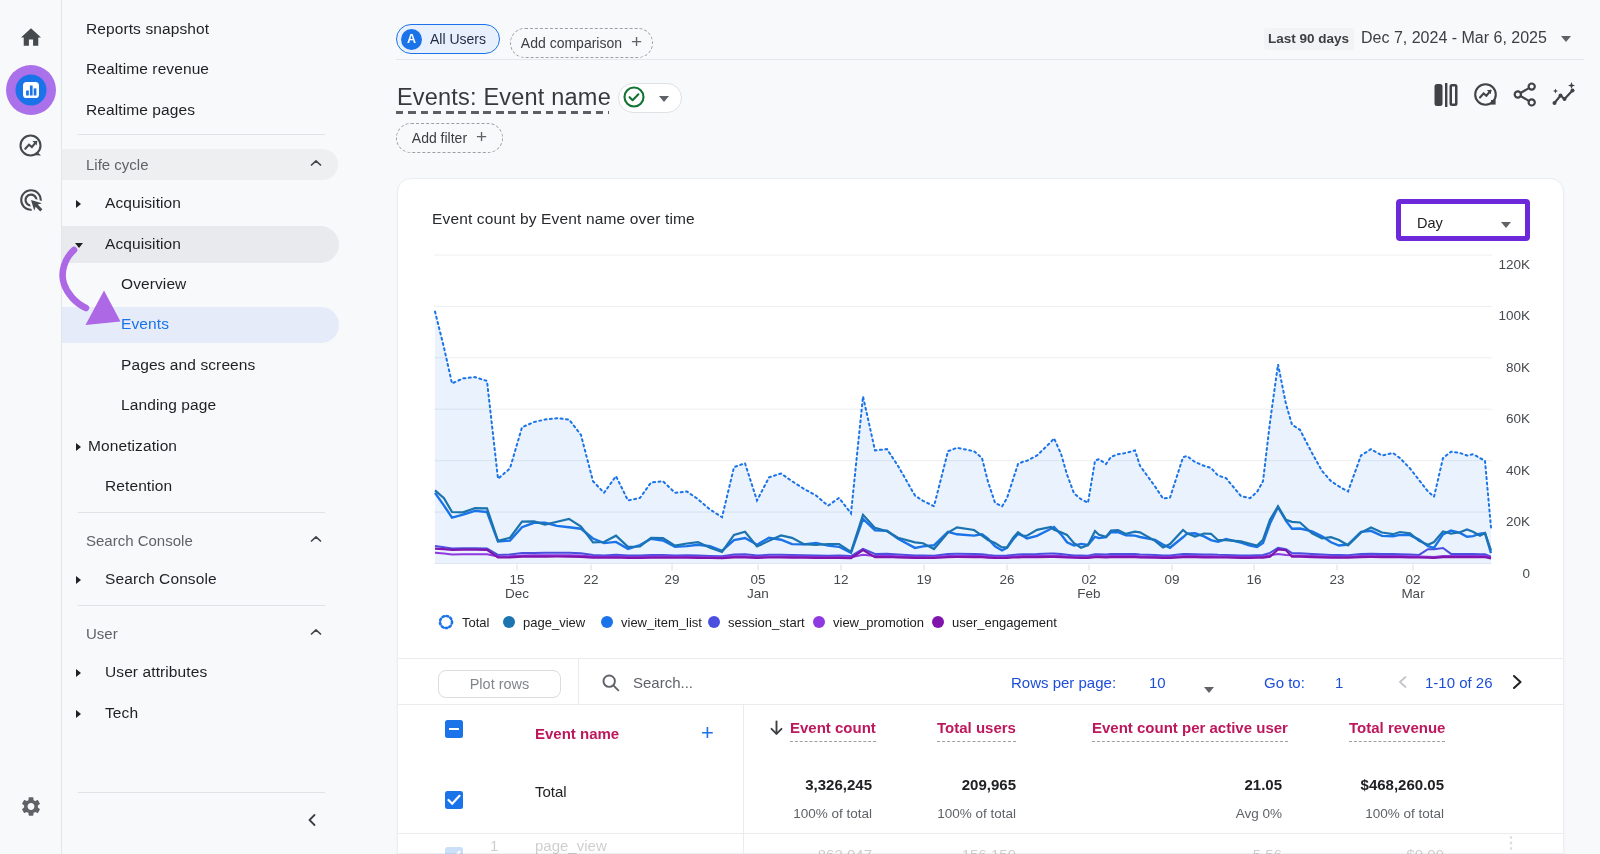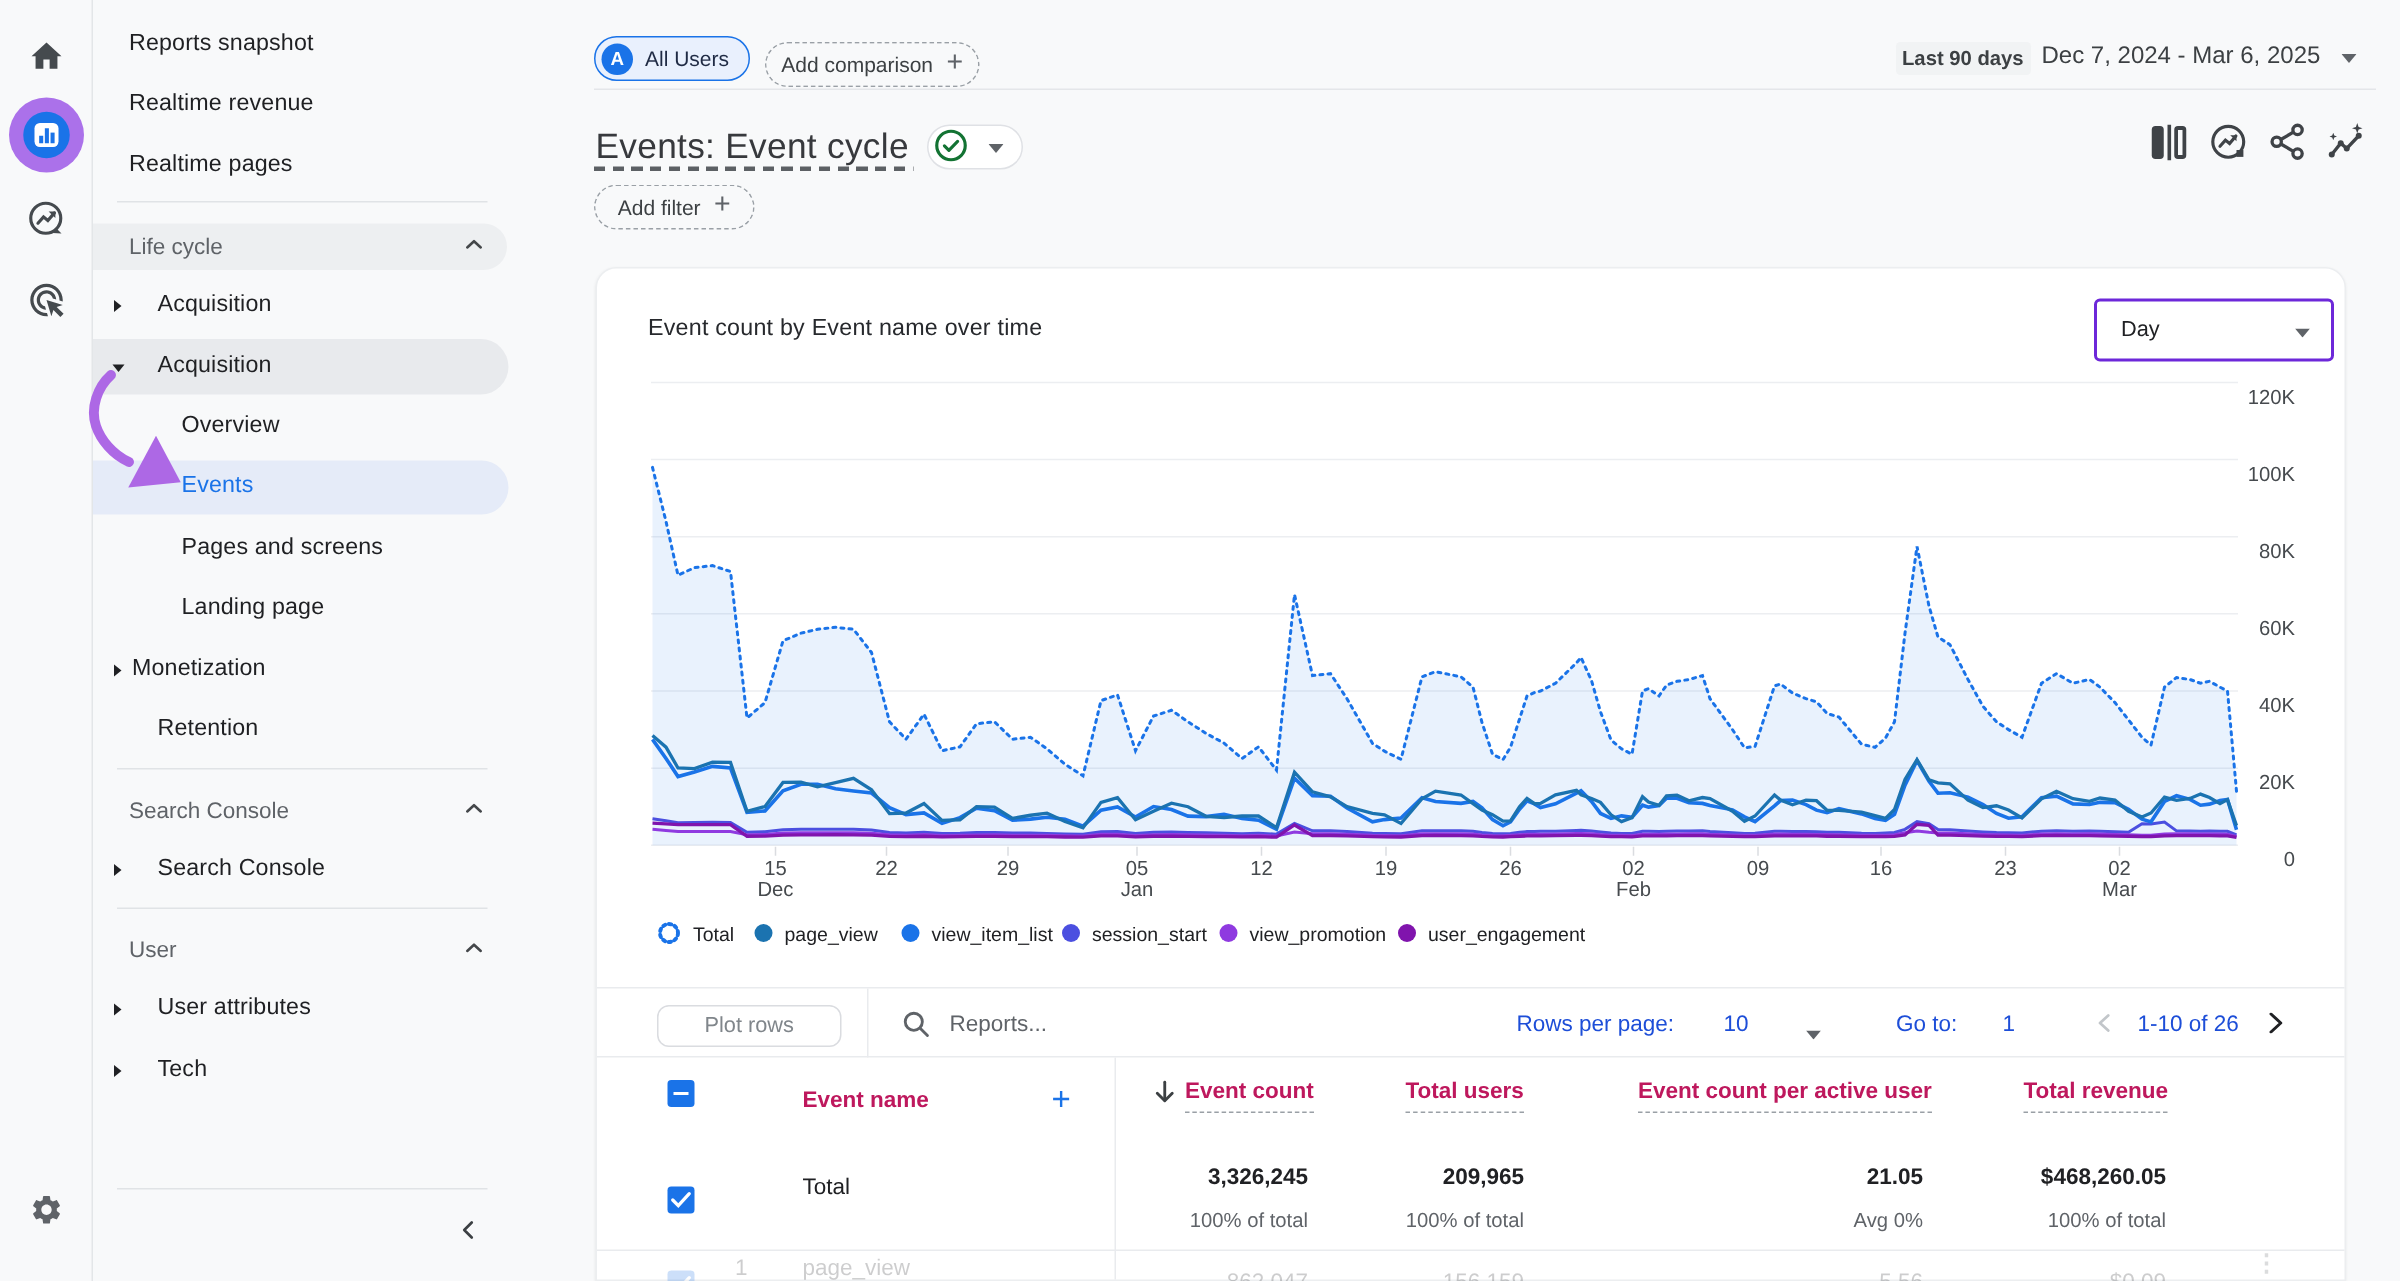--- a/index.html
+++ b/index.html
@@ -33,21 +33,21 @@
 .titleul { position:absolute; left:396px; top:111px; width:213px; height:2.6px;
   background:repeating-linear-gradient(90deg,#5c6064 0 7.5px,transparent 7.5px 12.5px); }
 .vpill { position:absolute; left:618px; top:83px; width:64px; height:30px; background:#fff; border:1px solid #dfe1e5; border-radius:16px; }
 .datebg { position:absolute; left:1264px; top:28px; width:90px; height:22px; background:#f1f3f4; border-radius:3px; }
 .datebold { position:absolute; left:1268px; top:31px; font-size:13.5px; font-weight:bold; color:#3c4043; }
 .datetxt { position:absolute; left:1361px; top:29px; font-size:16px; color:#3c4043; }
 
 .card { position:absolute; left:397px; top:178px; width:1167px; height:676px; background:#fff;
   border:1px solid #eceef0; border-radius:14px 14px 0 0; box-shadow:0 1px 2px rgba(60,64,67,.08); }
 .ctitle { position:absolute; left:34px; top:31px; font-size:15.5px; color:#27292d; letter-spacing:.15px; }
-.daydd { position:absolute; left:998px; top:20px; width:160px; height:42px; border:2px solid #6d28d9; border-radius:4px; }
+.daydd { position:absolute; left:998px; top:20px; width:134px; height:42px; border:5px solid #6d28d9; border-radius:4px; }
 .daydd .t { position:absolute; left:16px; top:11px; font-size:14.5px; color:#202124; }
 .daydd .c { position:absolute; right:14px; top:18px; }
 .chart { position:absolute; left:0; top:0; }
 .litem { position:absolute; top:435px; height:16px; display:flex; align-items:center; }
 .ldot { width:12px; height:12px; border-radius:50%; display:inline-block; }
 .ltext { font-size:13px; color:#202124; margin-left:8px; }
 .csep { position:absolute; left:0; width:1165px; height:1px; background:#e9ebee; }
 
 .plotrows { position:absolute; left:40px; top:491px; width:123px; height:28px; border:1px solid #dadce0; border-radius:8px;
   color:#80868b; font-size:14.5px; display:flex; align-items:center; justify-content:center; }
@@ -157,21 +157,21 @@
 <path d="M16 4 C 7 12, 2 26, 6 38 C 9 47, 17 57, 28 62" fill="none" stroke="#ad68e5" stroke-width="6.6" stroke-linecap="round"></path>
 <path d="M46 44.5 L27.5 79 L62.5 75.5 Z" fill="#ad68e5"></path>
 </svg>
 
 <div class="pillAll">
     <span class="av">A</span>
     <span class="t">All Users</span>
   </div>
 <div class="pillDash" style="left:510px;top:28px;width:143px;height:30px;">Add comparison<span class="plus">+</span></div>
 <div class="topsep"></div>
-<div class="title">Events: Event cycle</div>
+<div class="title">Events: Event name</div>
 <div class="titleul"></div>
 <div class="vpill"></div>
 <span class="abs" style="left:622px;top:85px">
     <svg width="24" height="24" viewBox="0 0 24 24">
       <circle cx="12" cy="12" r="9.5" fill="none" stroke="#137333" stroke-width="2.1"></circle>
       <path d="M7.6 12.2 L10.6 15.2 L16.4 9.3" fill="none" stroke="#137333" stroke-width="2.1" stroke-linecap="round" stroke-linejoin="round"></path>
     </svg>
   </span>
 <span class="abs" style="left:659px;top:96px">
     <svg width="10" height="6" viewBox="0 0 10 6">
@@ -320,21 +320,21 @@
     </div>
   <div class="csep" style="top:479px"></div>
   <div class="plotrows">Plot rows</div>
   <div class="vline" style="left:180px"></div>
   <span class="abs" style="left:203px;top:494px">
       <svg width="20" height="20" viewBox="0 0 20 20">
         <circle cx="8.2" cy="8.2" r="5.7" fill="none" stroke="#5f6368" stroke-width="1.9"></circle>
         <line x1="12.6" y1="12.6" x2="17.3" y2="17.3" stroke="#5f6368" stroke-width="1.9" stroke-linecap="round"></line>
       </svg>
     </span>
-  <div class="tbtext" style="left:235px;top:495px;color:#5f6368">Reports...</div>
+  <div class="tbtext" style="left:235px;top:495px;color:#5f6368">Search...</div>
   <div class="tbtext" style="left:613px;top:495px">Rows per page:</div>
   <div class="tbtext" style="left:751px;top:495px">10</div>
   <span class="abs" style="left:806px;top:508px">
       <svg width="10" height="6" viewBox="0 0 10 6">
         <path d="M0 0 L10 0 L5 6 Z" fill="#5f6368"></path>
       </svg>
     </span>
   <div class="tbtext" style="left:866px;top:495px">Go to:</div>
   <div class="tbtext" style="left:937px;top:495px">1</div>
   <span class="abs" style="left:999px;top:497px">

